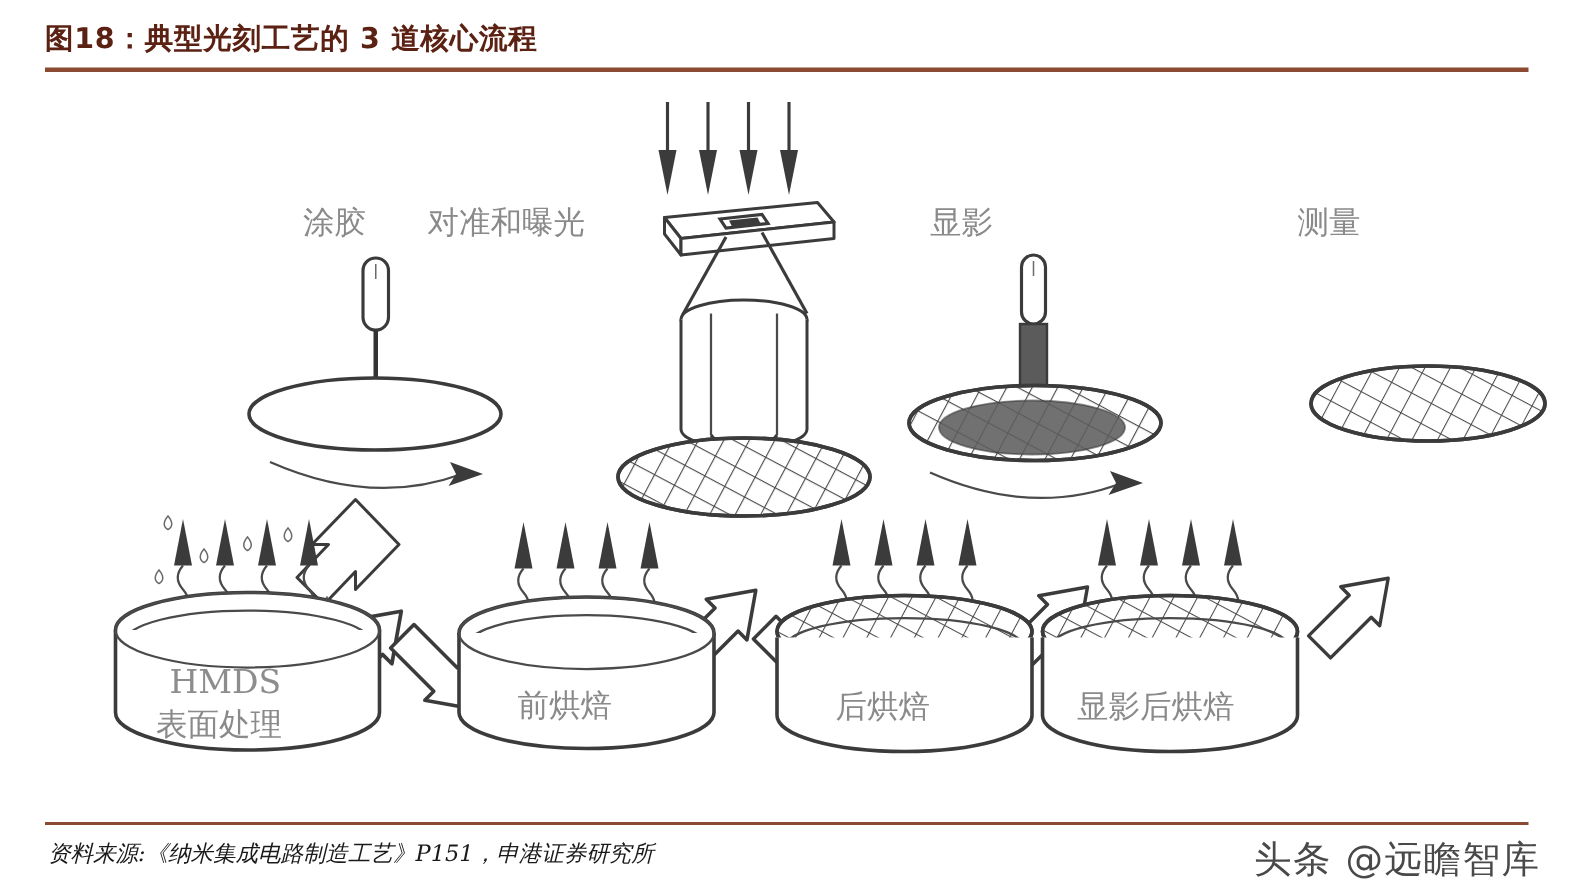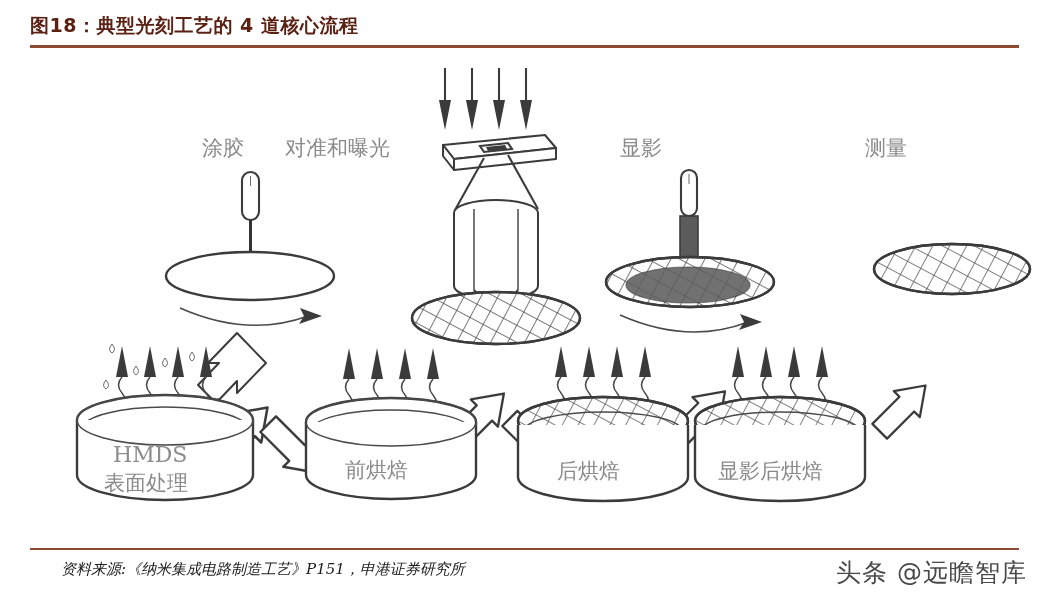--- a/index.html
+++ b/index.html
@@ -49,21 +49,20 @@
   }
   .src-note {
     position: absolute;
     left: 32px;
     top: 560px;
     font-size: 15px;
     font-style: italic;
     color: #1a1a1a;
     white-space: nowrap;
     font-family: "DejaVu Serif", "Liberation Serif", serif;
-    margin-left: 29px;
   }
   .watermark {
     position: absolute;
     right: 22px;
     top: 556px;
     font-size: 25px;
     font-weight: normal;
     color: #3a3a3a;
     letter-spacing: 1px;
     white-space: nowrap;
@@ -97,21 +96,21 @@
   .arrow-out{ fill: #ffffff; stroke: #3b3b3b; stroke-width: 2.0; stroke-linejoin: round; }
   .wafer    { fill: #ffffff; stroke: #3b3b3b; stroke-width: 2.4; }
   .puddle   { fill: #5d5d5d; stroke: none; opacity: 0.88; }
   .glass    { fill: #ffffff; stroke: #3b3b3b; stroke-width: 2.0; stroke-linejoin: round; }
 </style>
 </head>
 <body>
 
 <div class="page">
 
-  <div class="fig-title">图18：典型光刻工艺的 4 道核心流程</div>
+  <div class="fig-title">图18：典型光刻工艺的 3 道核心流程</div>
   <div class="rule-top"></div>
 
   <div class="diagram">
     <svg width="1049" height="495" viewBox="0 0 1049 495" xmlns="http://www.w3.org/2000/svg">
 
       <text class="lbl" x="202" y="105">涂胶</text>
       <text class="lbl" x="285" y="105">对准和曝光</text>
       <text class="lbl" x="620" y="105">显影</text>
       <text class="lbl" x="865" y="105">测量</text>
 

